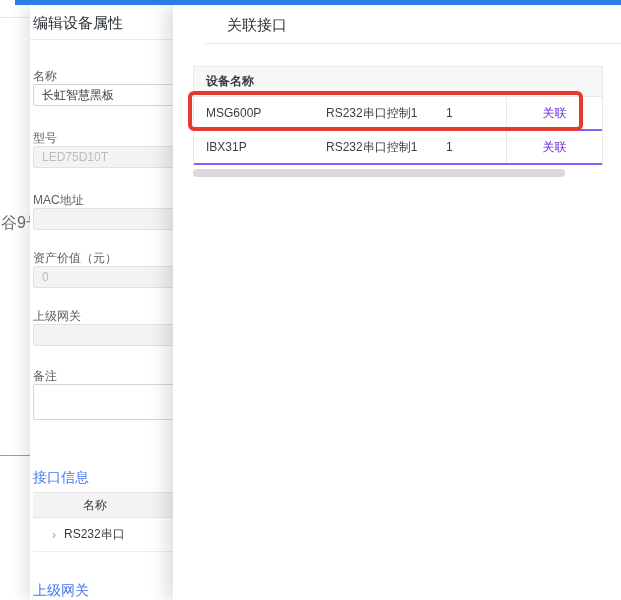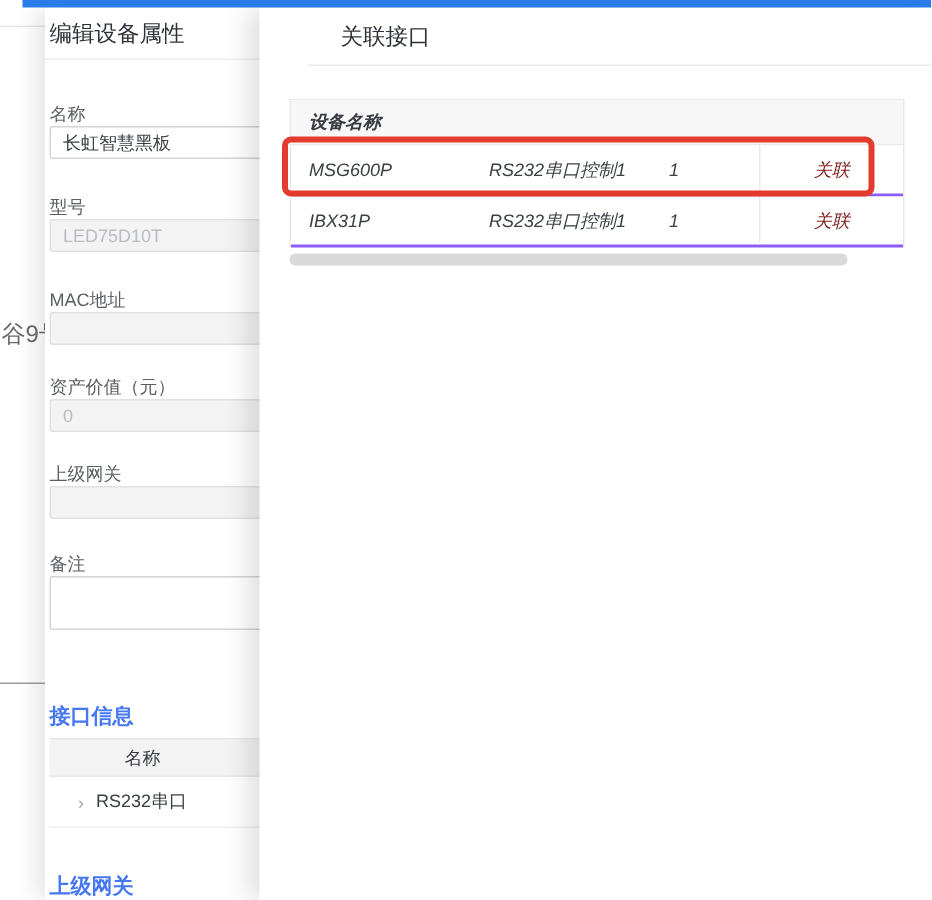--- a/index.html
+++ b/index.html
@@ -26,21 +26,21 @@
   }
   .fgroup { position:absolute; left:3px; width:290px; }
   .fgroup label { display:block; font-size:12px; color:#5a5e63; }
   .inp {
     position:absolute; top:16px; left:0; width:290px; height:22px;
     border:1px solid #d4d4d4; border-radius:2px; background:#fff;
     padding:0 8px; font-size:12px; color:#3b4045; font-family:inherit; outline:none;
   }
   .inp.dis { background:#f3f3f4; color:#b9bcc0; border-color:#e1e1e1; }
   .inp.ta { height:36px; resize:none; padding-top:4px; }
-  .sect { position:absolute; left:3px; font-size:14px; font-weight:700; color:#4677f2; }
+  .sect { position:absolute; left:3px; font-size:14px; font-weight:400; color:#4677f2; }
   .mini-table { position:absolute; left:3px; width:290px; }
   .mini-head {
     height:26px; background:#f3f3f3; border-top:1px solid #e7e7e7; border-bottom:1px solid #e7e7e7;
     display:flex; align-items:center; padding-left:50px; font-size:12px; font-weight:500; color:#383c42;
   }
   .mini-row {
     height:34px; border-bottom:1px solid #ededed; display:flex; align-items:center;
     font-size:12px; color:#383c42;
   }
   .mini-row .arrow { width:31px; padding-left:19px; color:#a3a3a3; font-size:12px; }
@@ -51,24 +51,24 @@
   }
   .p2-header { height:39px; border-bottom:1px solid #ececec; }
   .p2-header h1 { line-height:39px; padding-left:22px; }
   .tbl {
     position:absolute; left:20px; top:61px; width:410px;
     border:1px solid #e9e9e9; border-bottom:none; font-size:12px;
   }
   .thead { display:flex; height:30px; background:#f7f7f7; border-bottom:1px solid #e9e9e9;
            font-weight:600; color:#383c42; }
   .trow  { display:flex; height:34px; background:#fff; border-bottom:2px solid #8b5cf6; }
-  .c { display:flex; align-items:center; padding-left:12px; overflow:hidden; white-space:nowrap;font-style:italic; }
+  .c { display:flex; align-items:center; padding-left:12px; overflow:hidden; white-space:nowrap; }
   .c1 { width:120px; } .c2 { width:120px; } .c3 { width:72px; }
   .c4 { width:96px; justify-content:center; padding-left:0; border-left:1px solid #e9e9e9; }
-  .link { color:#7f1d1d; cursor:pointer; text-decoration:none; }
+  .link { color:#6d28d9; cursor:pointer; text-decoration:none; }
   .hscroll { position:absolute; left:20px; top:164px; width:372px; height:8px;
              background:#d9d9d9; border-radius:4px; }
   
   .redbox { position:absolute; left:188px; top:91px; width:395px; height:40px;
             border:4px solid #e43b2f; border-radius:6px; z-index:25; pointer-events:none; }
 </style>
 </head>
 <body>
 
 <div id="screen">

